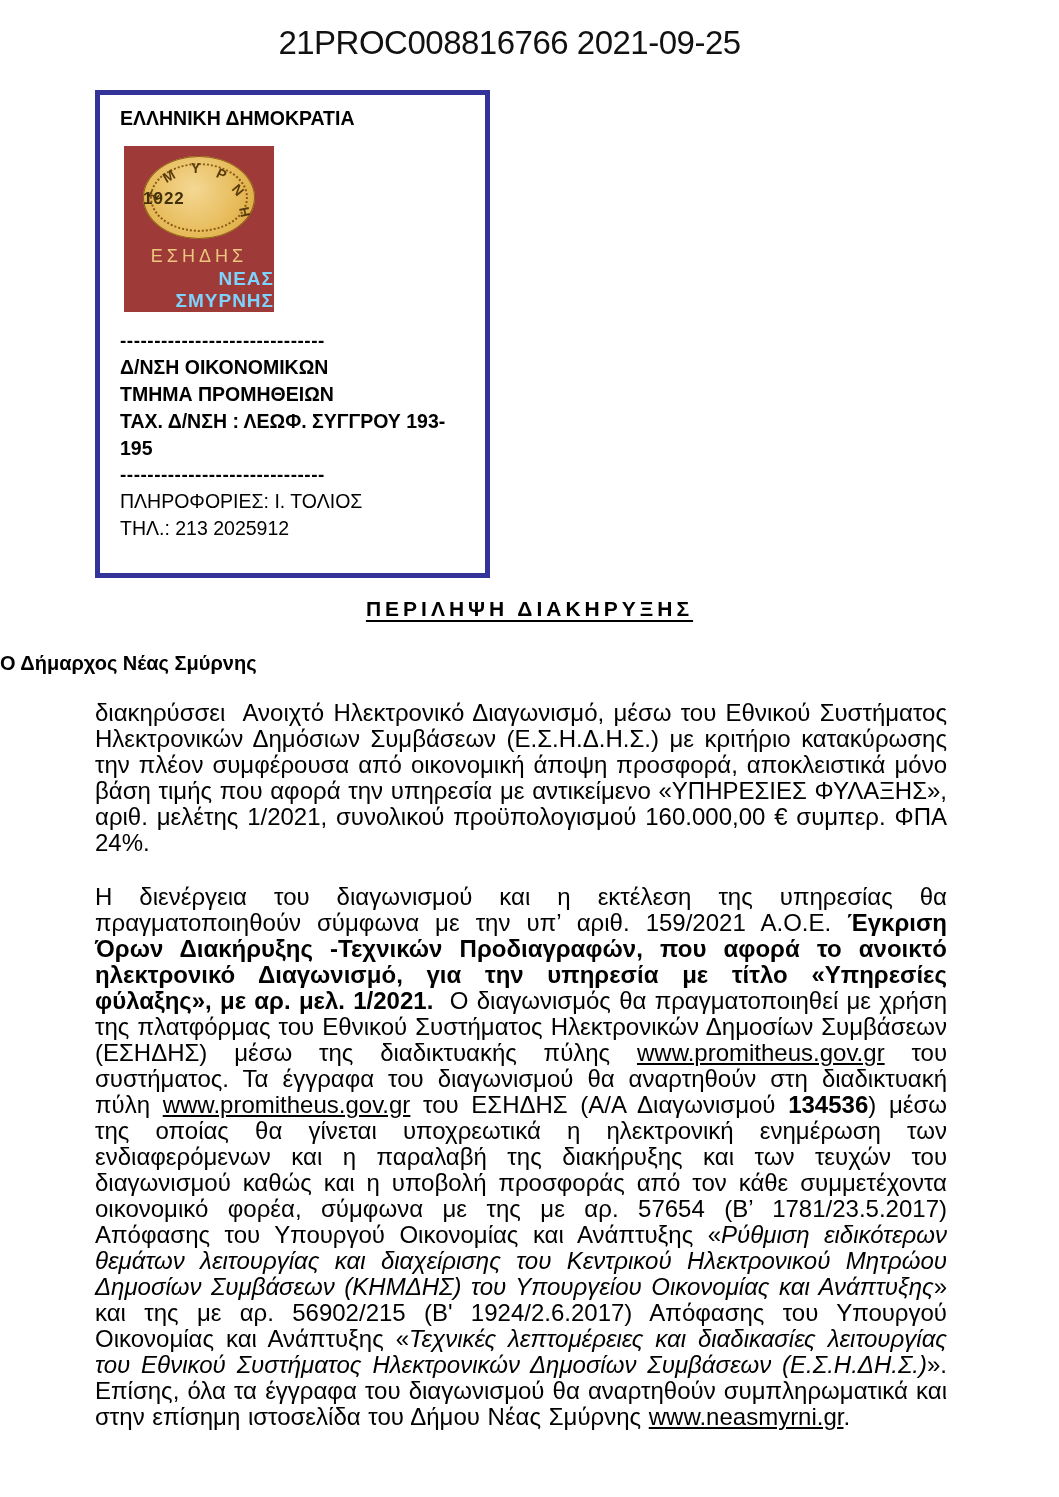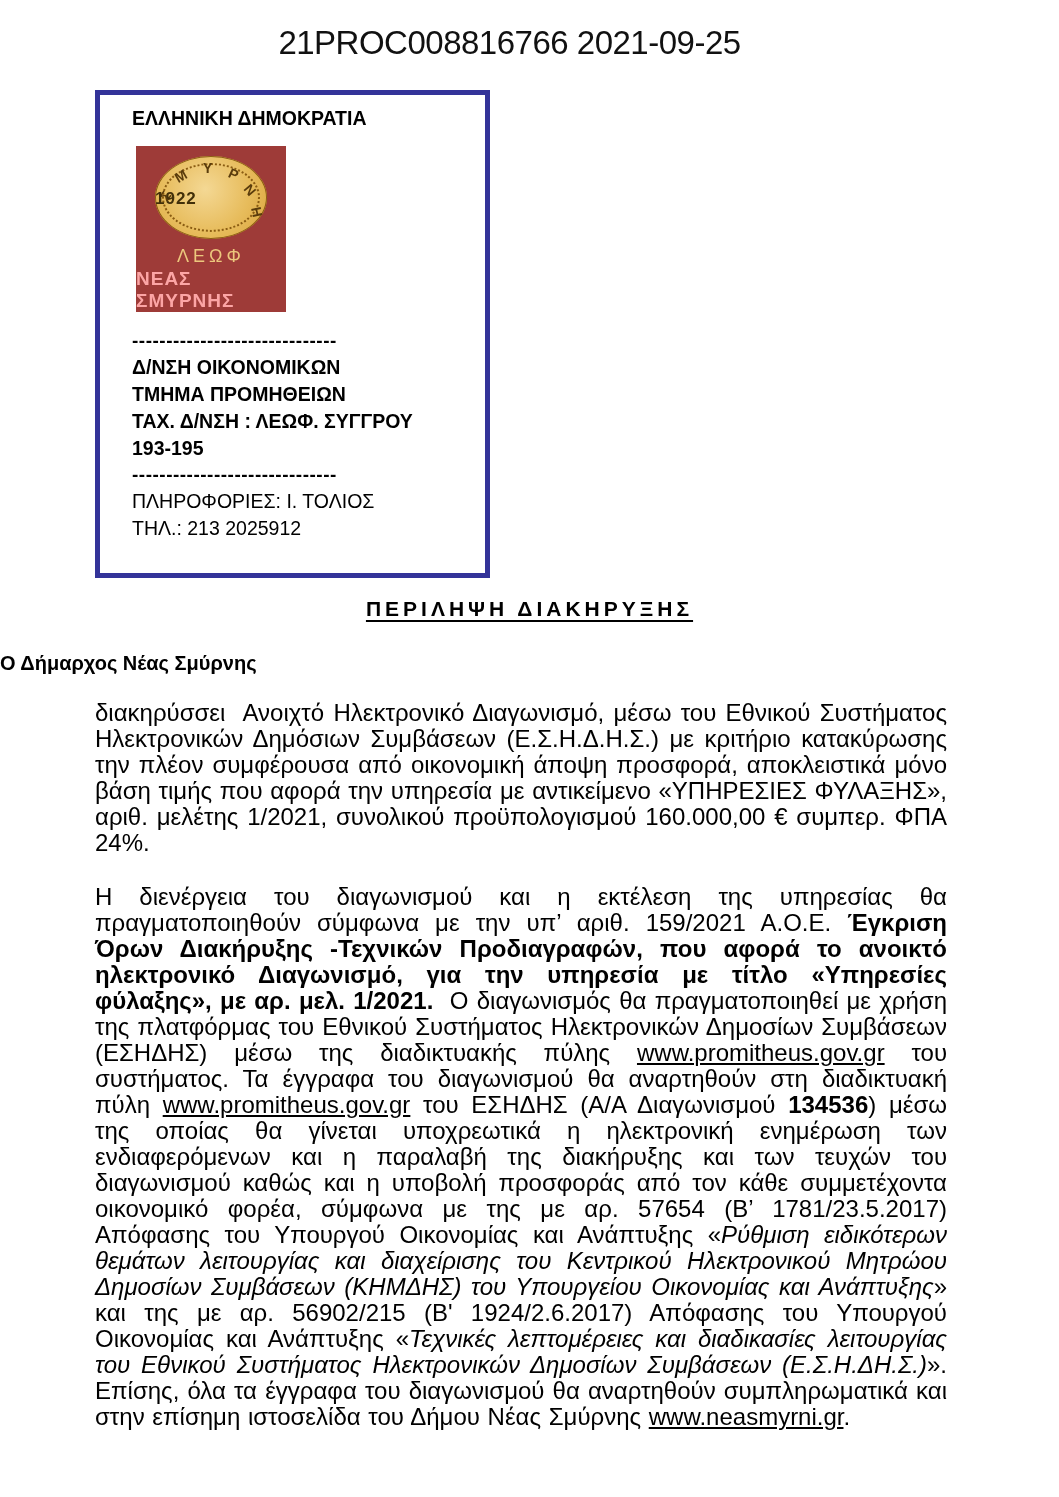--- a/index.html
+++ b/index.html
@@ -7,21 +7,21 @@
     width:1059px;height:1497px;position:relative;
     font-family:"Liberation Sans",sans-serif;color:#000;
     -webkit-font-smoothing:antialiased;
   }
   .kimdis{
     position:absolute;top:24px;left:0;right:40px;
     text-align:center;font-size:33px;letter-spacing:-0.5px;color:#111;
   }
   .letterhead{position:absolute;top:90px;left:95px;display:flex;gap:4px;}
   .hbox{border:5px solid #333399;box-sizing:border-box;height:488px;background:#fff;}
-  .hbox.left{width:395px;padding:10px 32px;}
+  .hbox.left{width:395px;padding:10px 20px;}
   .hbox.right{width:357px;position:relative;}
   .ln{font-size:19.5px;line-height:27px;}
   .b{font-weight:bold;}
   .sep{font-weight:bold;font-size:19px;letter-spacing:0.5px;line-height:26px;white-space:nowrap;overflow:hidden;}
   .sep1{margin-top:16px;}
   .ap-line{position:absolute;left:22px;top:110px;font-weight:bold;font-size:20px;}
   .ada-line{position:absolute;left:22px;top:227px;font-weight:bold;font-size:20px;}
 
   
   .logo{
@@ -39,21 +39,21 @@
     text-align:left;font-size:17px;font-weight:bold;color:#42300a;letter-spacing:1px;
   }
   .coin .cl{position:absolute;font-size:14px;font-weight:bold;color:#5a3c0c;}
   .cl.c0{left:6px;top:32px;transform:rotate(-55deg);}
   .cl.c1{left:20px;top:12px;transform:rotate(-30deg);}
   .cl.c2{left:48px;top:4px;}
   .cl.c3{left:74px;top:10px;transform:rotate(25deg);}
   .cl.c4{left:90px;top:26px;transform:rotate(50deg);}
   .cl.c5{left:97px;top:48px;transform:rotate(78deg);}
   .logo .dimos{margin-top:7px;font-size:18px;color:#ecc77d;letter-spacing:4px;}
-  .logo .neas{margin-top:1px;font-size:19px;font-weight:bold;color:#fca5a5;letter-spacing:1px;}
+  .logo .neas{margin-top:1px;font-size:19px;font-weight:bold;color:#7dd3fc;letter-spacing:1px;text-align:right;}
 
   .doc-title{
     position:absolute;top:597px;left:0;right:0;text-align:center;
     font-size:21px;font-weight:bold;letter-spacing:4px;
     text-decoration:underline;text-underline-offset:4px;
   }
   .doc-subtitle{
     position:absolute;top:652px;left:0;right:0;text-align:left;
     font-size:20px;font-weight:bold;
   }
@@ -80,21 +80,21 @@
         <div class="coin">
           <div class="ring"></div>
           <span class="cl c0">Σ</span>
           <span class="cl c1">Μ</span>
           <span class="cl c2">Υ</span>
           <span class="cl c3">Ρ</span>
           <span class="cl c4">Ν</span>
           <span class="cl c5">Η</span>
           <div class="year">1922</div>
         </div>
-        <div class="dimos">ΛΕΩΦ</div>
+        <div class="dimos">ΕΣΗΔΗΣ</div>
         <div class="neas">ΝΕΑΣ ΣΜΥΡΝΗΣ</div>
       </div>
 
       <div class="sep sep1">------------------------------</div>
       <div class="ln b">Δ/ΝΣΗ ΟΙΚΟΝΟΜΙΚΩΝ</div>
       <div class="ln b">ΤΜΗΜΑ ΠΡΟΜΗΘΕΙΩΝ</div>
       <div class="ln b">ΤΑΧ. Δ/ΝΣΗ : ΛΕΩΦ. ΣΥΓΓΡΟΥ 193-195</div>
       <div class="sep">------------------------------</div>
       <div class="ln">ΠΛΗΡΟΦΟΡΙΕΣ: Ι. ΤΟΛΙΟΣ</div>
       <div class="ln">ΤΗΛ.: 213 2025912</div>

